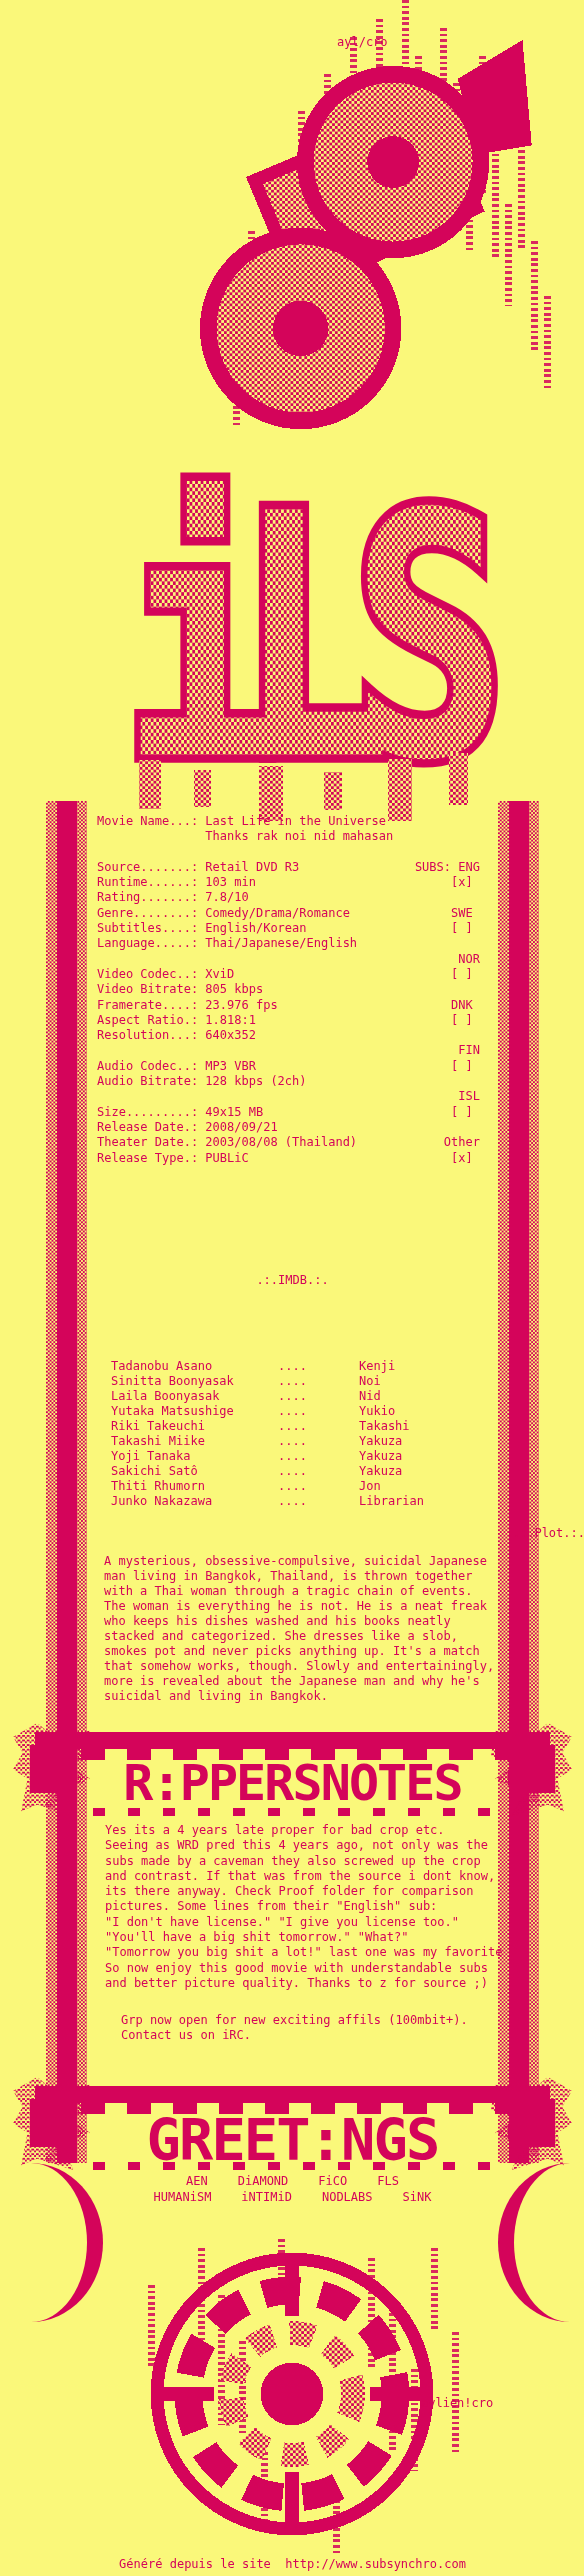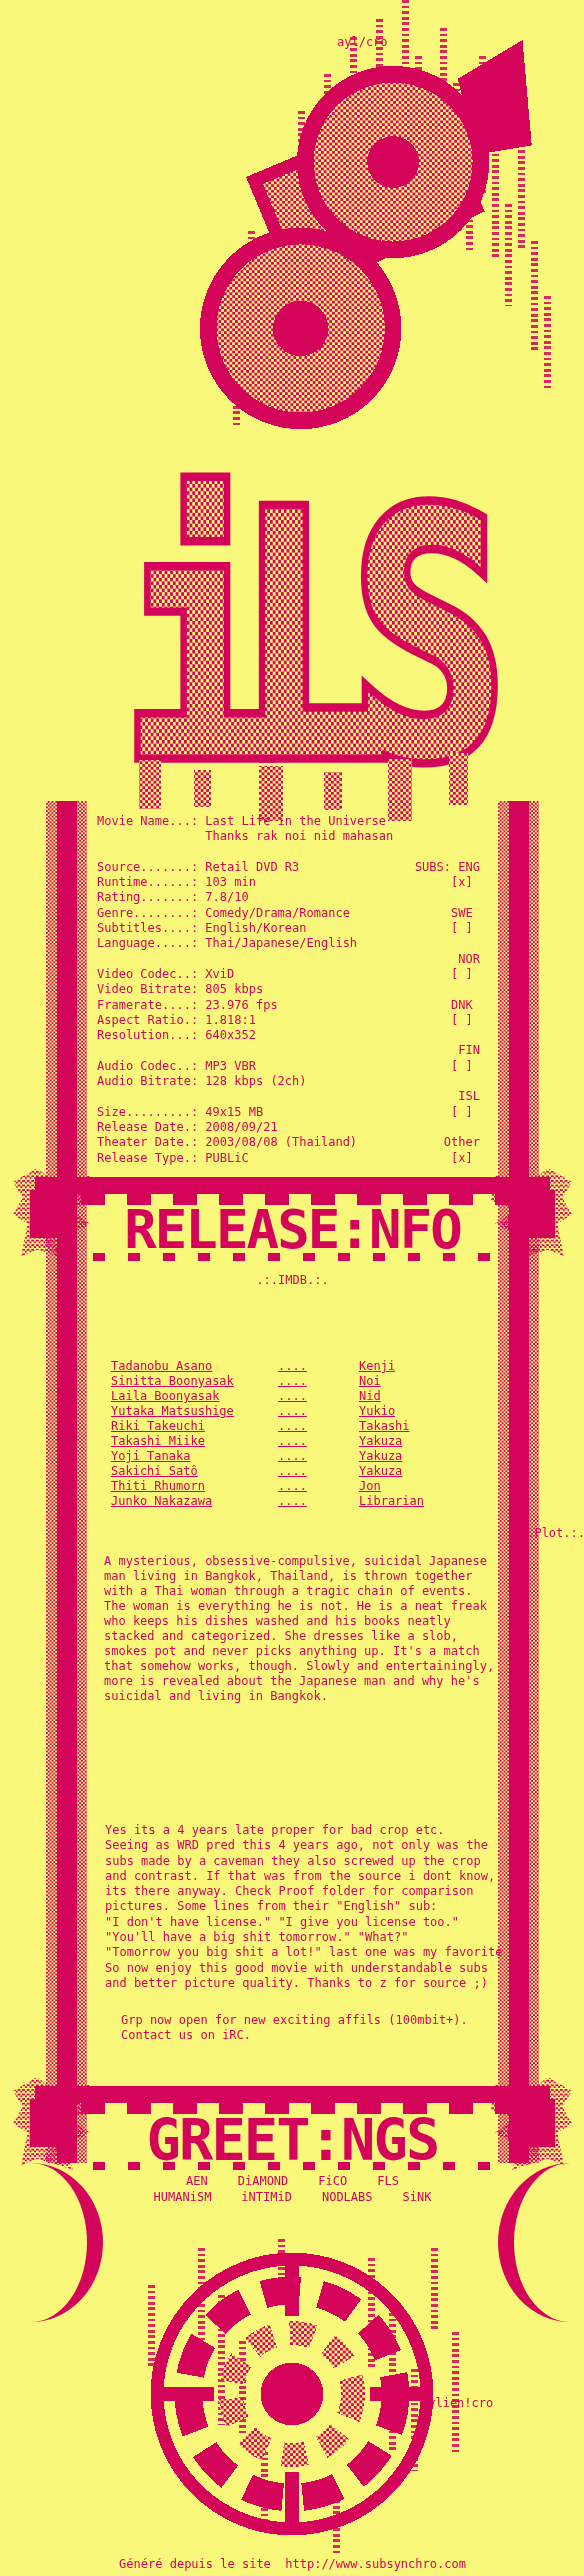--- a/index.html
+++ b/index.html
@@ -122,32 +122,24 @@
       <div class="nfo-line">                                                  FIN</div>
       <div class="nfo-line">Audio Codec..: MP3 VBR                           [ ]</div>
       <div class="nfo-line">Audio Bitrate: 128 kbps (2ch)</div>
       <div class="nfo-line">                                                  ISL</div>
       <div class="nfo-line">Size.........: 49x15 MB                          [ ]</div>
       <div class="nfo-line">Release Date.: 2008/09/21</div>
       <div class="nfo-line">Theater Date.: 2003/08/08 (Thailand)            Other</div>
       <div class="nfo-line">Release Type.: PUBLiC                            [x]</div>
     </div>
 
-  <div class="banner" style="top:1168px;">
-    <div class="banner-wing left"></div>
-    <div class="banner-wing right"></div>
-    <div class="banner-bar"></div>
-    <div class="banner-teeth top"></div>
-    <div class="banner-text">RELEASE:NFO</div>
-    <div class="banner-teeth bottom"></div>
-  </div>
 
   <div class="abs mono center z2" style="top:1273px;">.:.IMDB.:.</div>
 
-  <div class="abs z2" style="left:111px;top:1359px;text-decoration:underline;">
+  <div class="abs z2" style="left:111px;top:1359px;">
 
   <div class="cast-row">
       <span class="cast-actor">Tadanobu Asano</span>
       <span class="cast-sep">....</span>
       <span class="cast-role">Kenji</span>
     </div>
       <div class="cast-row">
       <span class="cast-actor">Sinitta Boonyasak</span>
       <span class="cast-sep">....</span>
       <span class="cast-role">Noi</span>
@@ -199,20 +191,28 @@
 man living in Bangkok, Thailand, is thrown together
 with a Thai woman through a tragic chain of events.
 The woman is everything he is not. He is a neat freak
 who keeps his dishes washed and his books neatly
 stacked and categorized. She dresses like a slob,
 smokes pot and never picks anything up. It's a match
 that somehow works, though. Slowly and entertainingly,
 more is revealed about the Japanese man and why he's
 suicidal and living in Bangkok.</pre>
 
+  <div class="banner" style="top:1723px;">
+    <div class="banner-wing left"></div>
+    <div class="banner-wing right"></div>
+    <div class="banner-bar"></div>
+    <div class="banner-teeth top"></div>
+    <div class="banner-text" style="font-size:50px;">R:PPERSNOTES</div>
+    <div class="banner-teeth bottom"></div>
+  </div>
 
   <pre class="abs mono z2" style="left:105px;top:1823px;line-height:15.3px;">Yes its a 4 years late proper for bad crop etc.
 Seeing as WRD pred this 4 years ago, not only was the
 subs made by a caveman they also screwed up the crop
 and contrast. If that was from the source i dont know,
 its there anyway. Check Proof folder for comparison
 pictures. Some lines from their "English" sub:
 "I don't have license." "I give you license too."
 "You'll have a big shit tomorrow." "What?"
 "Tomorrow you big shit a lot!" last one was my favorite

